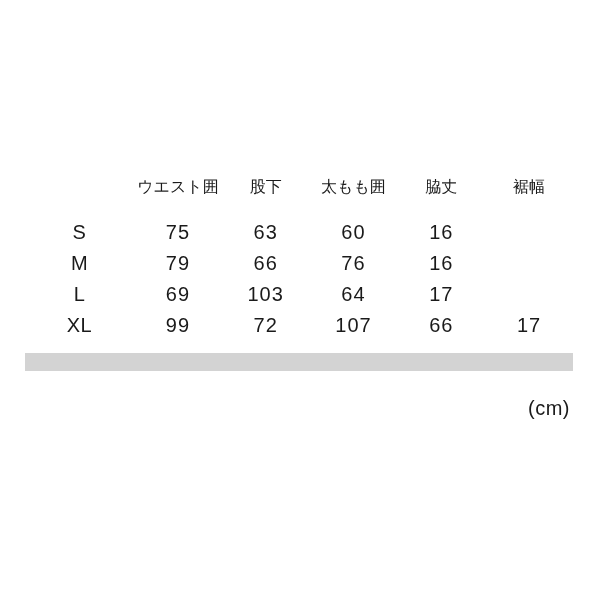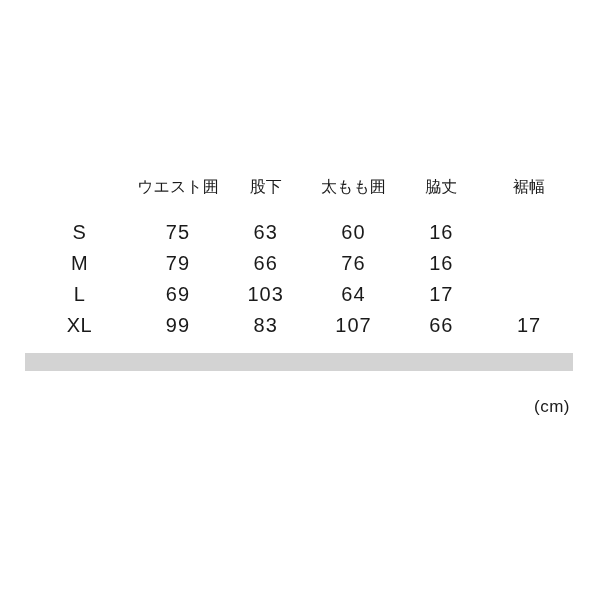--- a/index.html
+++ b/index.html
@@ -46,21 +46,21 @@
     position: absolute;
     left: 25px;
     top: 353px;
     width: 548px;
     height: 18px;
   }
   .unit {
     position: absolute;
     top: 397px;
     right: 30px;
-    font-size: 17px;
+    font-size: 20px;
     letter-spacing: 0.5px;
   }
 </style>
 </head>
 <body>
 
 <div class="canvas">
 
   <div class="table-wrap">
 
@@ -93,21 +93,21 @@
       <div class="cell c-size">L</div>
       <div class="cell">69</div>
       <div class="cell">103</div>
       <div class="cell">64</div>
       <div class="cell">17</div>
     </div>
 
     <div class="row">
       <div class="cell c-size">XL</div>
       <div class="cell">99</div>
-      <div class="cell">83</div>
+      <div class="cell">72</div>
       <div class="cell">107</div>
       <div class="cell">66</div>
       <div class="cell">17</div>
     </div>
 
   </div>
 
   <div class="gray-bar" style="background: rgb(211, 211, 211);"></div>
 
   <div class="unit">(cm)</div>

